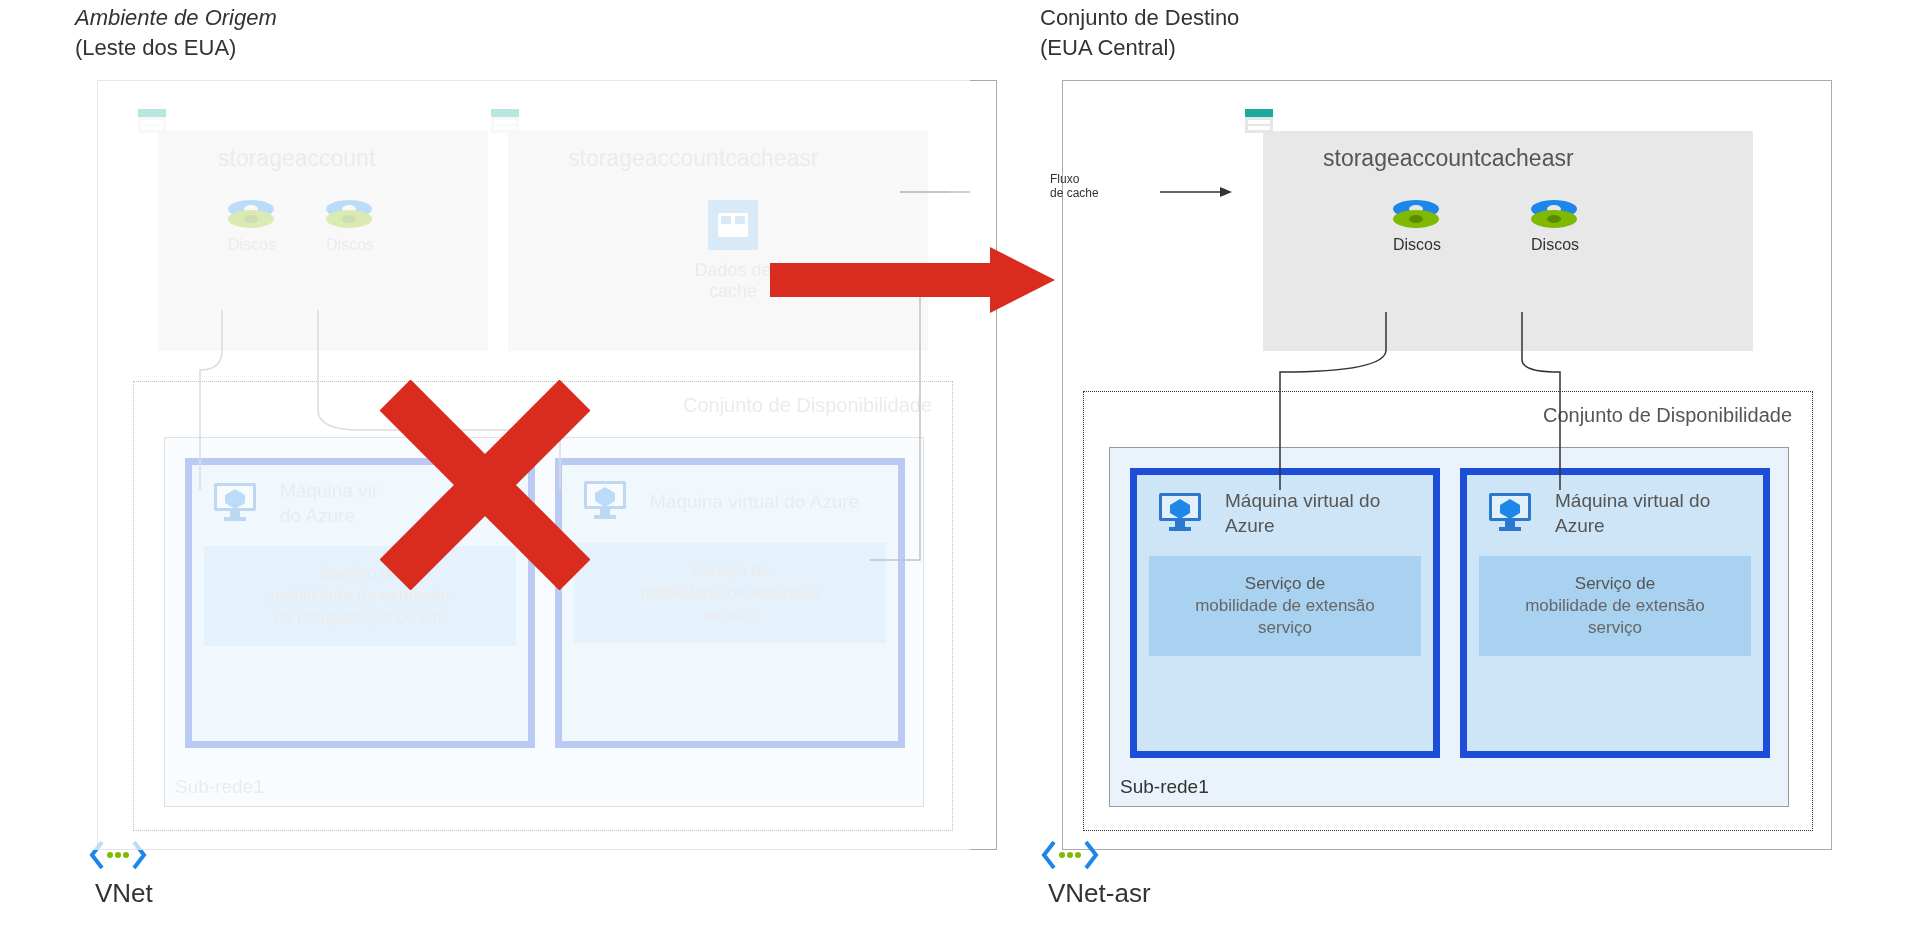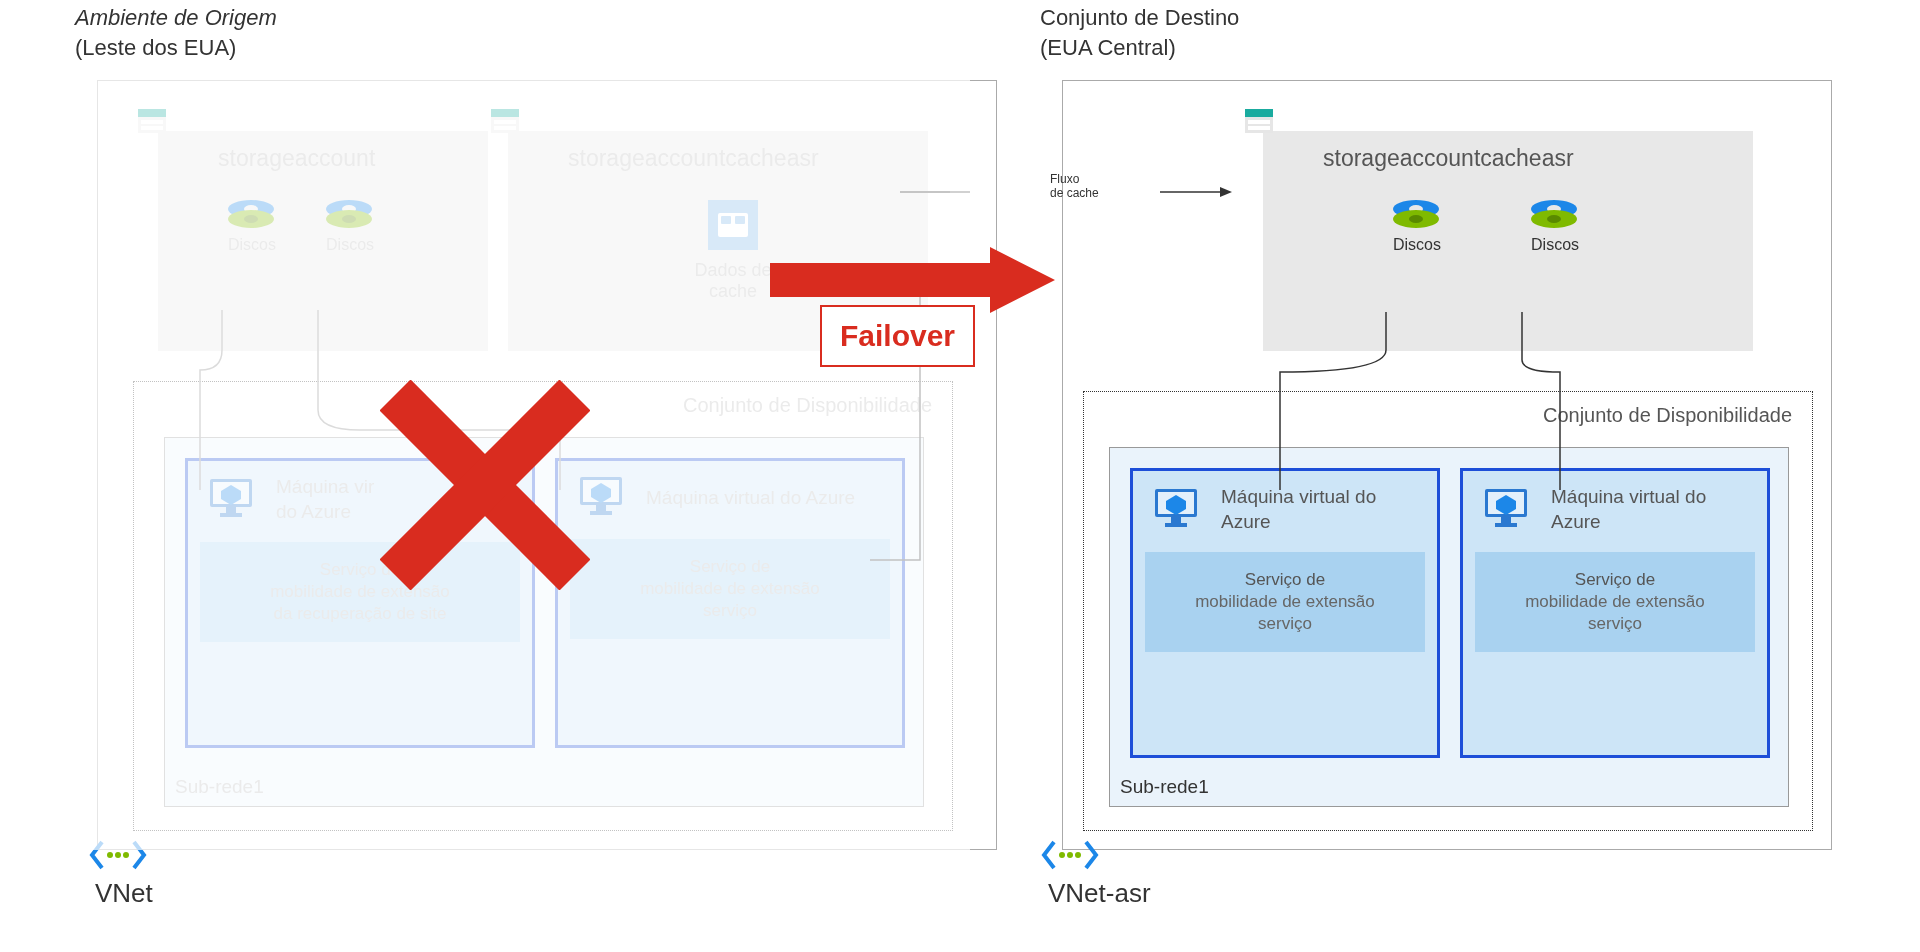--- a/index.html
+++ b/index.html
@@ -30,21 +30,21 @@
 .cache-inner::before { content:''; position:absolute; left:3px; top:3px; width:10px; height:8px; background:#7db4e8; border-radius:1px; }
 .cache-inner::after { content:''; position:absolute; right:3px; top:3px; width:10px; height:8px; background:#7db4e8; border-radius:1px; }
 .cache-label { font-size: 18px; color: #888; margin-top: 10px; }
 
 .vnet-box { position: absolute; border: 1.5px dotted #333; }
 .avset-title { position: absolute; font-size: 20px; color: #666; }
 
 .subnet-box { position: absolute; border: 1px solid #999; background: #eaf3fb; }
 .subnet-label { position: absolute; font-size: 19px; color: #666; }
 
-.vm-box { position: absolute; background: #cde5f7; border: 3px solid #1d4ed8; }
+.vm-box { position: absolute; background: #cde5f7; border: 7px solid #1d4ed8; }
 .vm-row { display: flex; align-items: center; gap: 14px; padding: 14px 18px 0 18px; }
 .vm-label { font-size: 19px; color: #666; line-height: 1.3; }
 .vm-icon-wrap { width: 56px; flex-shrink: 0; }
 
 .svc-box { margin: 18px 12px 12px 12px; background: #a9d2f0; padding: 18px 8px; text-align: center; }
 .svc-title { font-size: 17px; color: #666; }
 .svc-sub { font-size: 17px; color: #777; margin-top: 2px; }
 
 .vnet-icon { position: absolute; }
 .vnet-label { position: absolute; font-size: 26px; color: #333; }
@@ -275,22 +275,19 @@
     <polygon points="880,263 868,268 880,273" fill="#333"></polygon>
 
     <path d="M 1386 312 L 1386 350 Q 1386 372 1280 372 L 1280 490" stroke="#333" stroke-width="1.5" fill="none"></path>
 
     <path d="M 1522 312 L 1522 360 Q 1522 372 1560 372 L 1560 490" stroke="#333" stroke-width="1.5" fill="none"></path>
   </svg>
 
   <svg class="failover-arrow" style="left:770px; top:245px;" width="290" height="70">
     <polygon points="0,18 220,18 220,2 285,35 220,68 220,52 0,52" fill="#d92c1f"></polygon>
   </svg>
-  <div class="failover-box" style="left:820px; top:305px;">
-    <div class="failover-text">Failover</div>
-  </div>
 
   <svg class="big-x" width="210" height="210">
     <line x1="15" y1="15" x2="195" y2="195" stroke="#d92c1f" stroke-width="44"></line>
     <line x1="195" y1="15" x2="15" y2="195" stroke="#d92c1f" stroke-width="44"></line>
   </svg>
 
 </div>
 
 </body></html>

